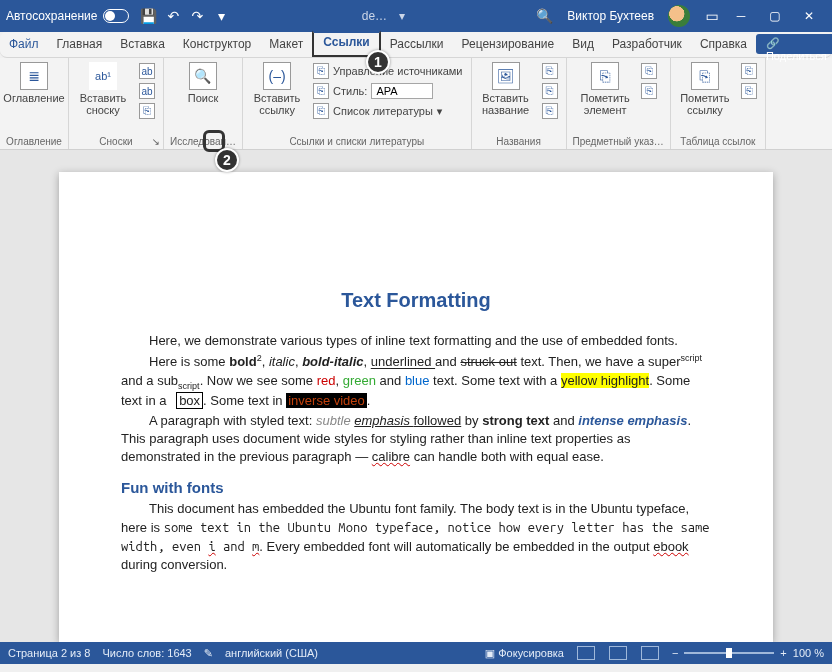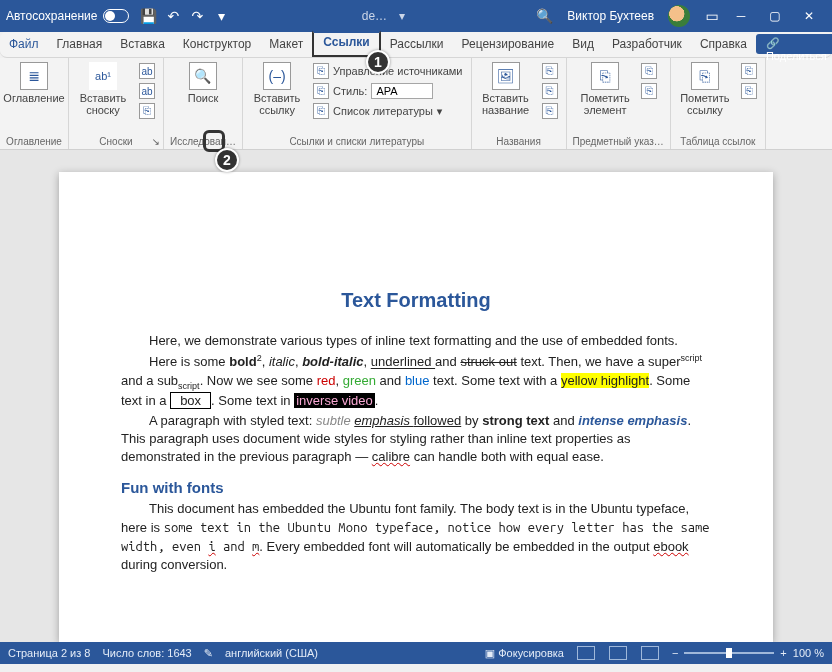--- a/index.html
+++ b/index.html
@@ -34,22 +34,22 @@
 .launcher { position: absolute; bottom: 2px; right: 3px; font-size: 10px; color: #666; cursor: pointer; }
 .doc-area { background: #e6e6e6; height: 492px; overflow: hidden; display: flex; justify-content: center; padding-top: 22px; }
 .page { background: #fff; width: 714px; height: 470px; box-shadow: 0 2px 8px rgba(0,0,0,0.3); padding: 114px 62px 10px; font-family: "Ubuntu", "Segoe UI", sans-serif; font-size: 13px; color: #222; line-height: 1.4; }
 .page h1 { color: #2b579a; font-size: 20px; text-align: center; font-weight: 700; margin-bottom: 18px; }
 .page h2 { color: #2b579a; font-size: 15px; font-weight: 700; margin-bottom: 2px; }
 .page p { margin-bottom: 2px; text-indent: 28px; }
 .strike { text-decoration: line-through; }
 .under { text-decoration: underline; }
 .red { color: #c00; } .green { color: #3a3; } .blue { color: #06c; }
 .yh { background: #ffff00; }
-.boxw { border: 1px solid #000; padding: 0 9px; }
-.inv { background: #000; color: #f9a8d4; padding: 0 2px; }
+.boxw { border: 1px solid #000; padding: 0 2px; margin-left: 6px; }
+.inv { background: #000; color: #c2410c; padding: 0 2px; }
 .ital { font-style: italic; }
 .bold { font-weight: 700; }
 .subtle { color: #888; font-style: italic; }
 .und-it { font-style: italic; text-decoration: underline; }
 .intense { color: #2b579a; font-weight: 700; font-style: italic; }
 .spell { text-decoration: underline wavy #c00 1px; }
 .mono { font-family: "Ubuntu Mono", monospace; }
 .statusbar { background: #2b579a; color: #e4ecf7; height: 22px; display: flex; align-items: center; font-size: 11px; padding: 0 8px; gap: 12px; }
 .statusbar .spacer { flex: 1; }
 .statusbar .sb-icon { width: 18px; height: 14px; border: 1px solid #9fb8da; display: inline-block; margin: 0 1px; cursor: pointer; }

